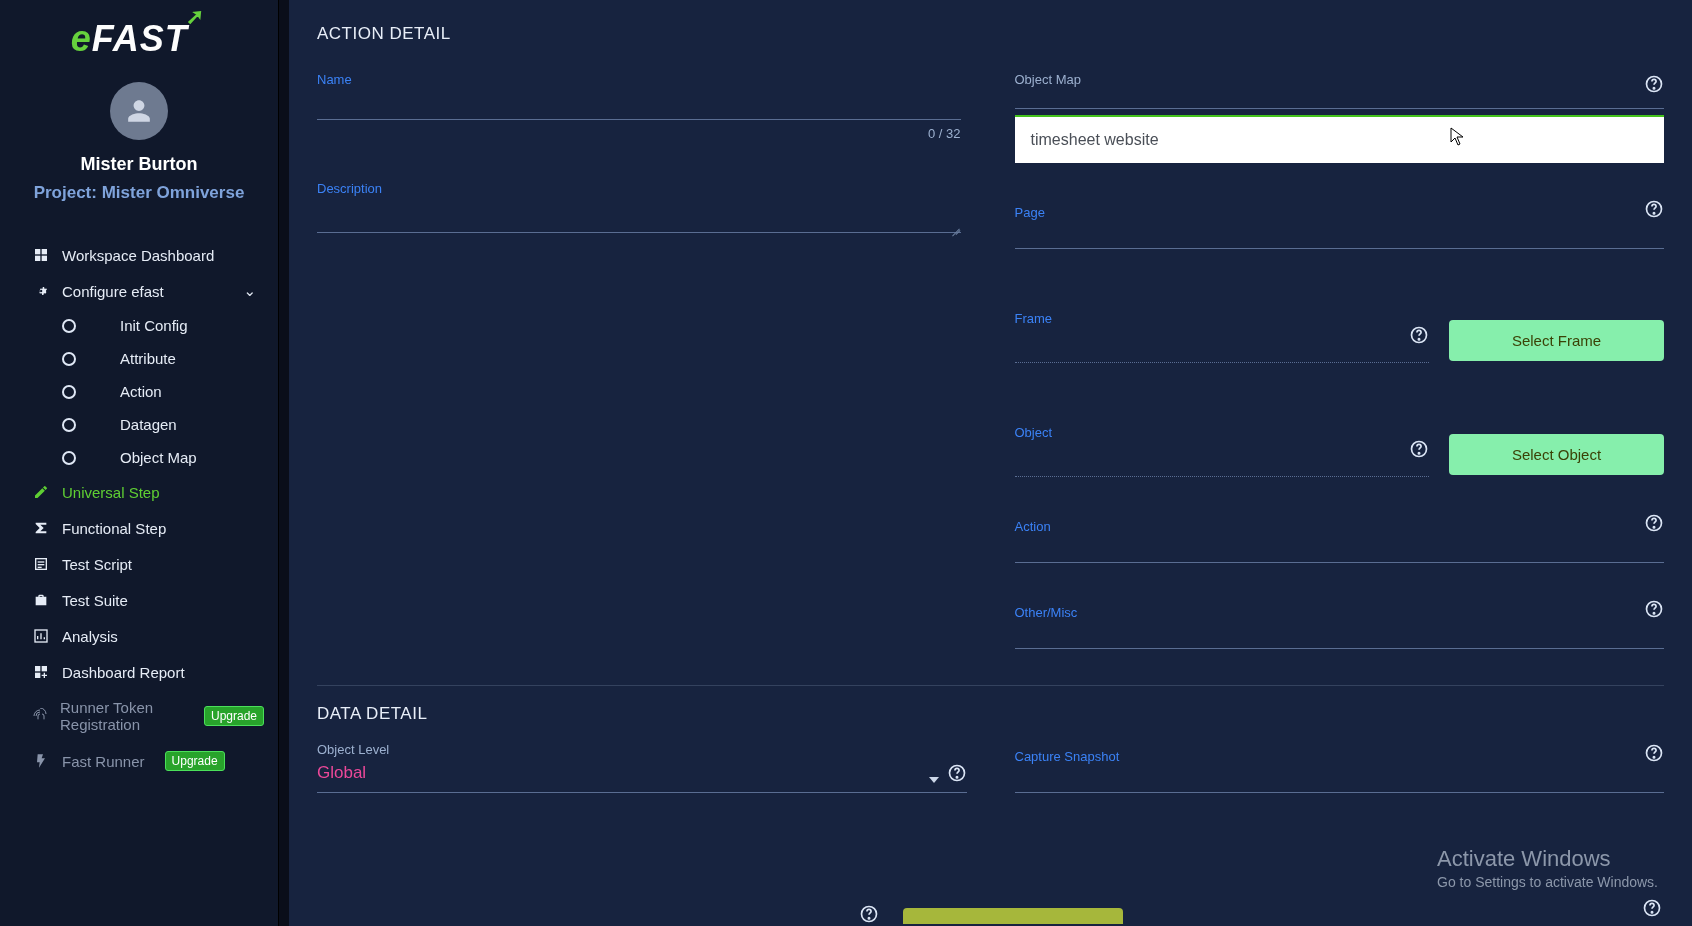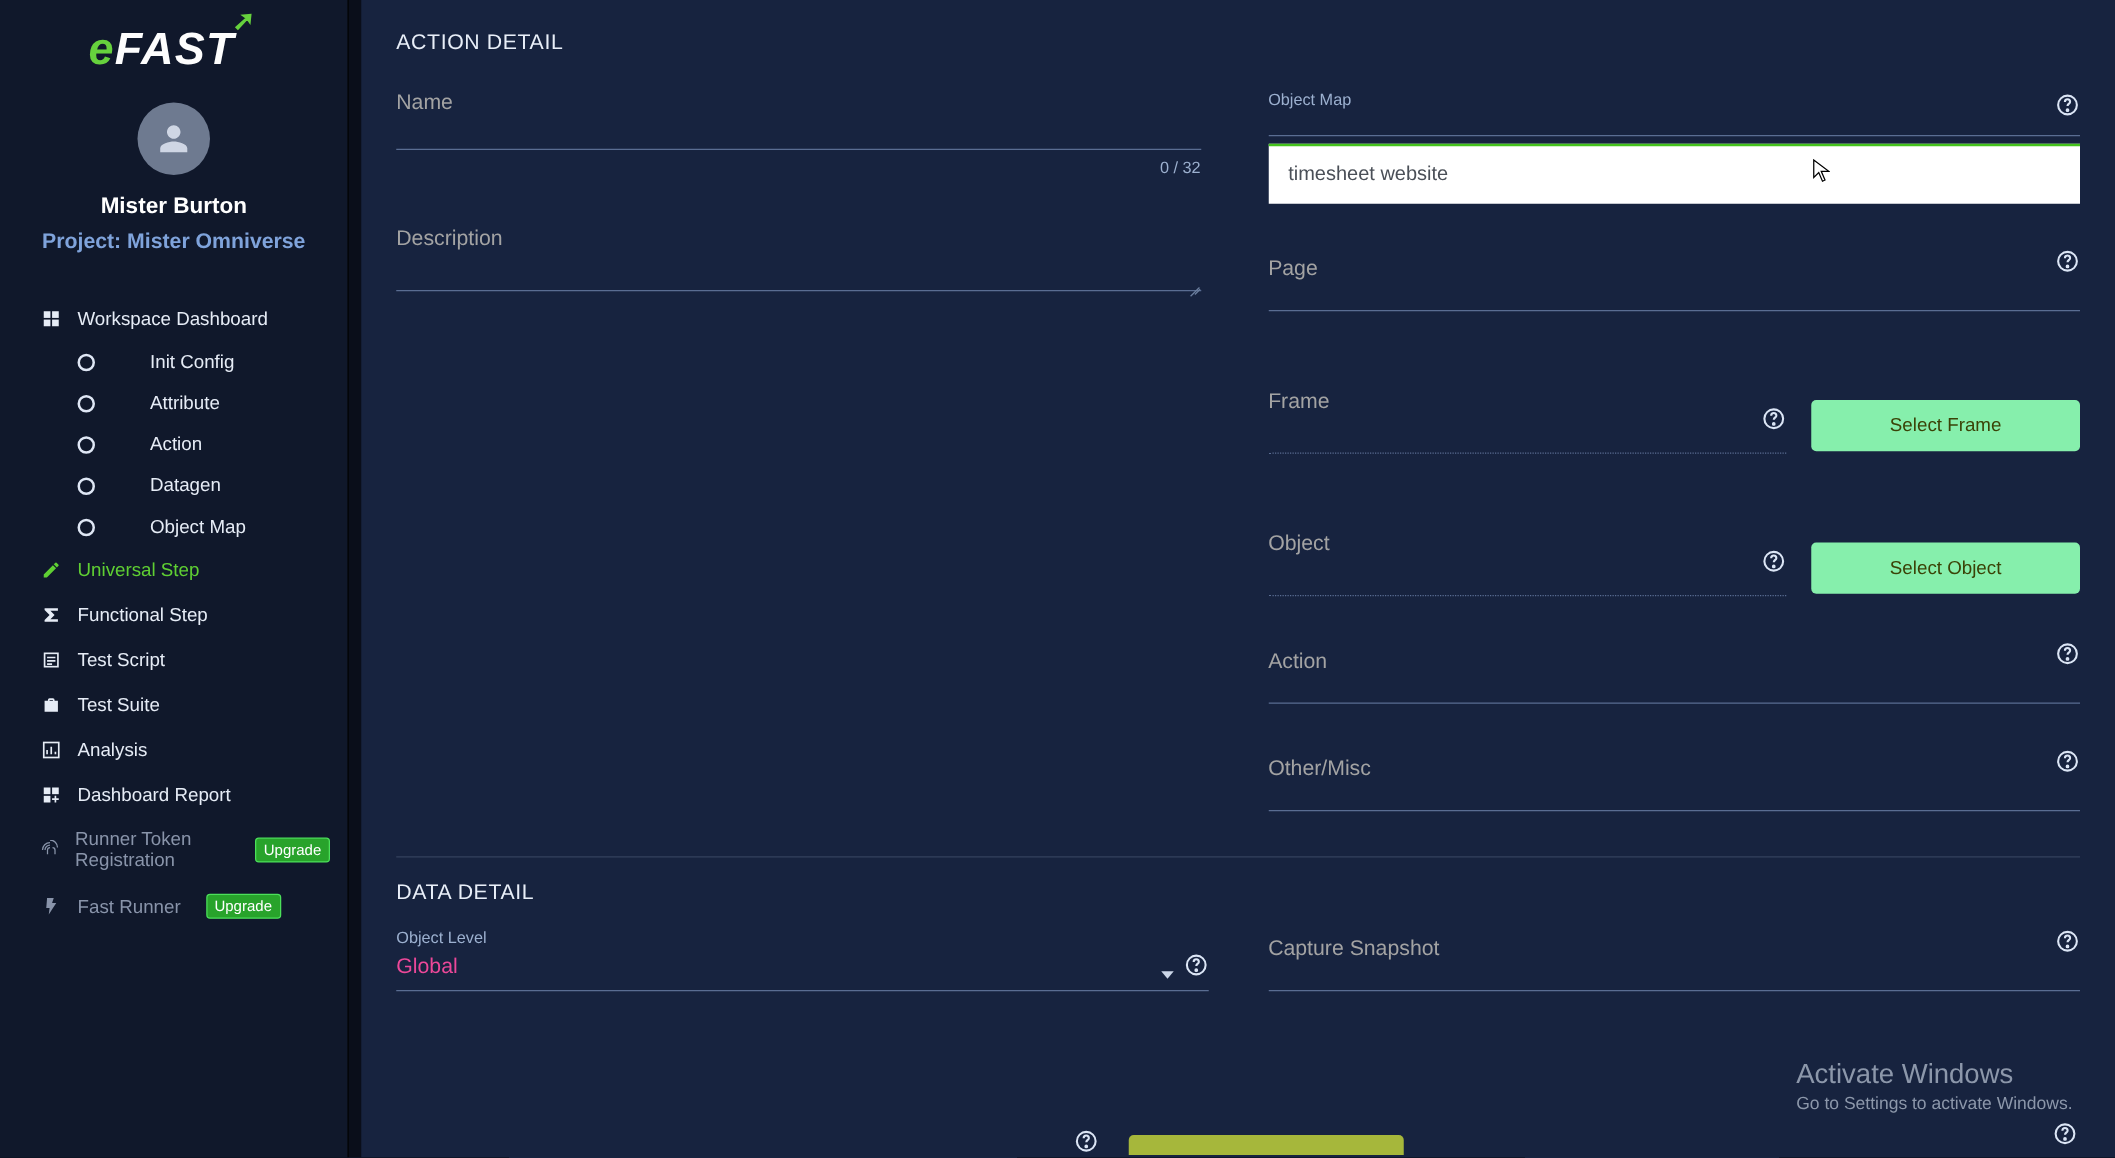--- a/index.html
+++ b/index.html
@@ -71,21 +71,21 @@
   .form-grid {
     display:grid;
     grid-template-columns: 1fr 1fr;
     column-gap: 48px;
   }
   .left-col { display:flex; flex-direction:column; gap:54px; padding-right:6px;}
   .right-col { display:flex; flex-direction:column; gap:42px; }
 
   .field { position:relative; }
   .field .label {
-    color:#a3a3a3; font-size:17px; position:absolute; top:0; left:0; pointer-events:none;
+    color:#3b82f6; font-size:13px; position:absolute; top:0; left:0; pointer-events:none;
   }
   .field .label.mini { font-size:13px; color:#9cb0cf; position:static; display:block; margin-bottom:4px;}
   .field input.line, .field .value-line {
     width:100%; border:none; border-bottom:1px solid #5a6d92; background:transparent;
     color:#e6ecf6; font-size:16px; padding:2px 0 6px 0; outline:none;
     height:28px;
   }
   .field.dotted .value-line { border-bottom:1px dotted #5a6d92;}
   .counter { text-align:right; color:#9cb0cf; font-size:13px; margin-top:6px;}
   .field textarea.line {
@@ -199,20 +199,29 @@
           <svg width="16" height="16" viewBox="0 0 24 24" fill="#e6ecf6">
               <rect x="3" y="3" width="8" height="8"></rect>
               <rect x="13" y="3" width="8" height="8"></rect>
               <rect x="3" y="13" width="8" height="8"></rect>
               <rect x="13" y="13" width="8" height="8"></rect>
             </svg>
         </span>
         <span>Workspace Dashboard</span>
       </div>
 
+      <div class="nav-item">
+        <span class="icon-slot">
+          <svg width="16" height="16" viewBox="0 0 24 24" fill="#e6ecf6">
+              <path d="M19.4 13l.6-1-.6-1 1.6-1.2-1-1.7-1.9.6a7 7 0 00-1.1-.6l-.3-2h-2l-.3 2a7 7 0 00-1.1.6l-1.9-.6-1 1.7L11 11l-.6 1 .6 1-1.6 1.2 1 1.7 1.9-.6c.3.3.7.5 1.1.6l.3 2h2l.3-2c.4-.1.8-.3 1.1-.6l1.9.6 1-1.7L19.4 13zM12 14a2 2 0 110-4 2 2 0 010 4z"></path>
+            </svg>
+        </span>
+        <span>Configure efast</span>
+        <span class="chev">⌄</span>
+      </div>
 
       <div class="nav-sub">
         <div class="nav-item">
           <span class="radio-dot"></span>
           <span>Init Config</span>
         </div>
         <div class="nav-item">
           <span class="radio-dot"></span>
           <span>Attribute</span>
         </div>

